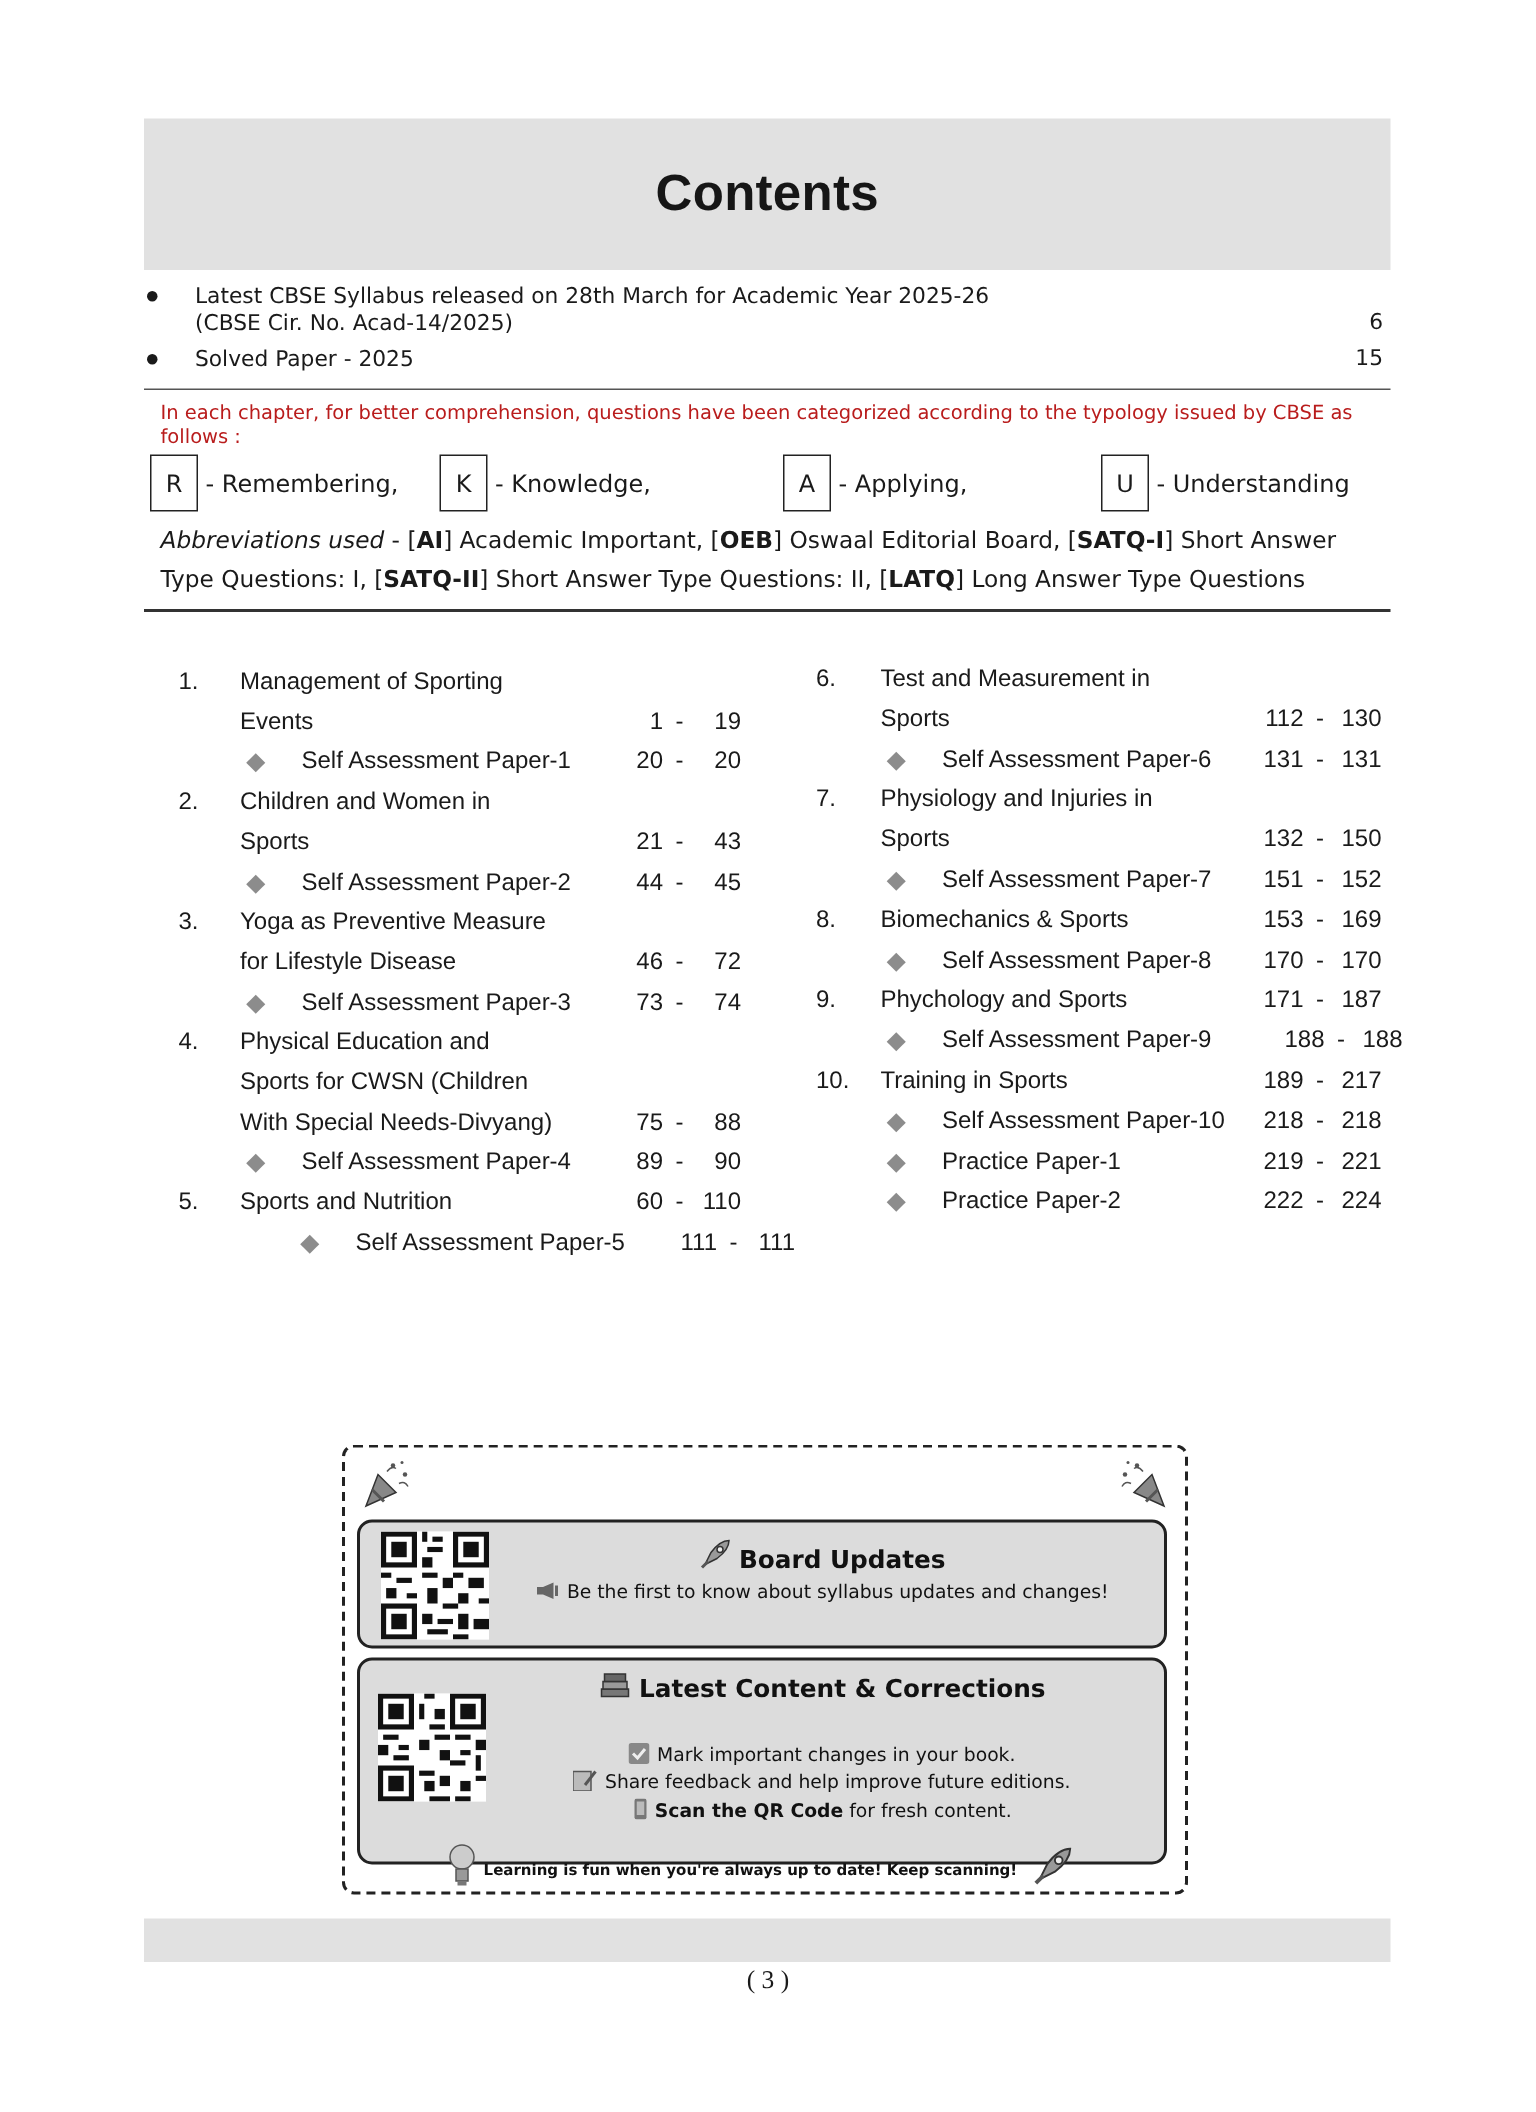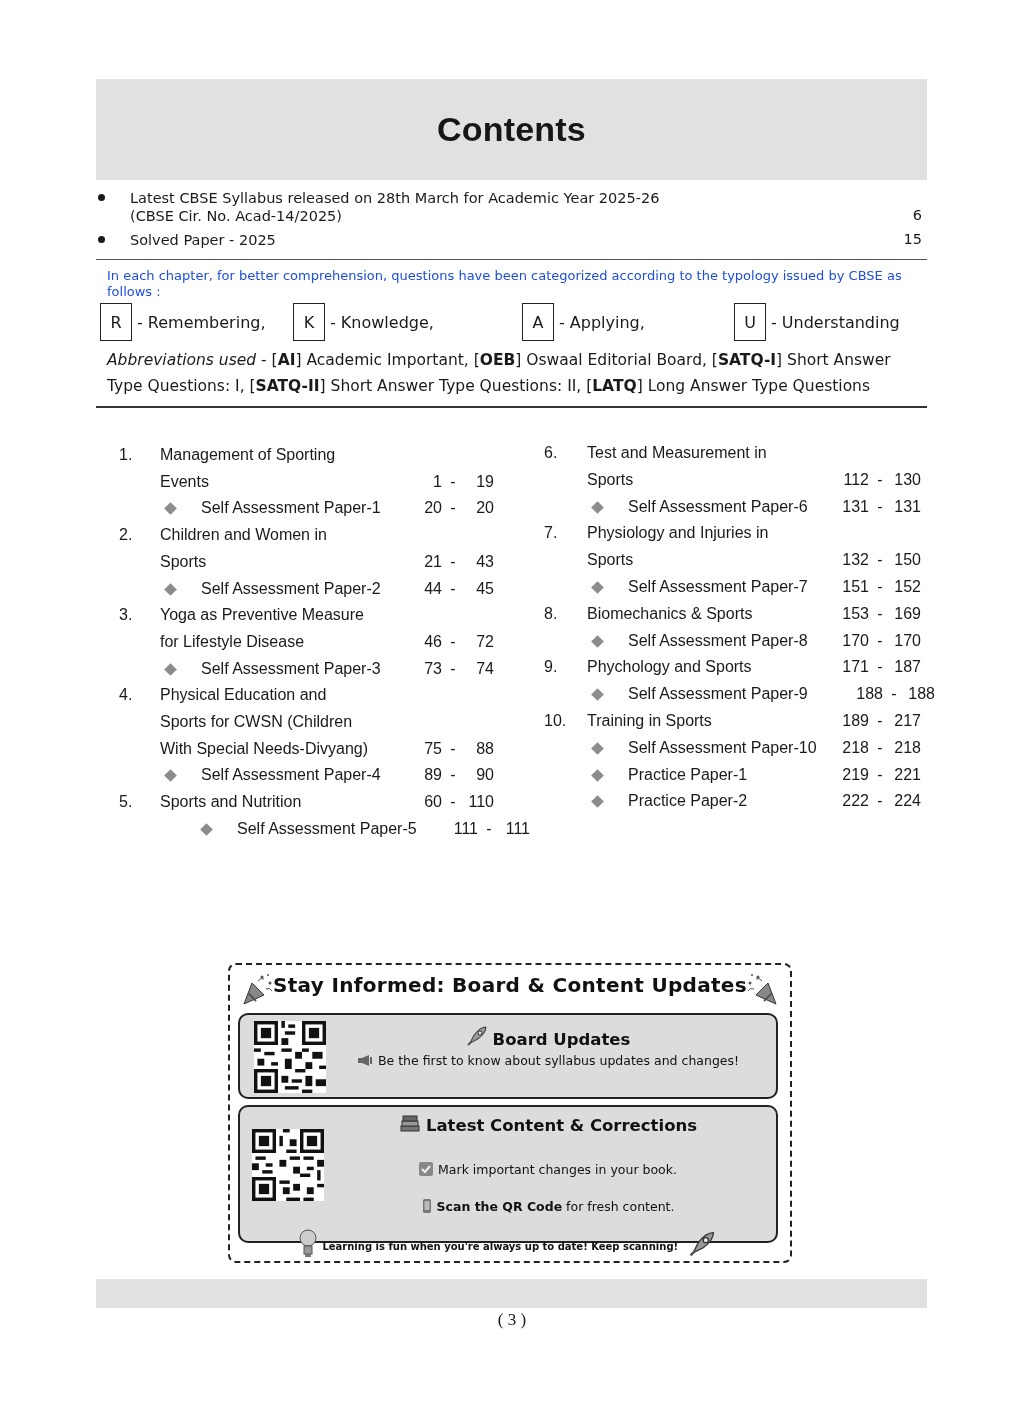--- a/index.html
+++ b/index.html
@@ -10,21 +10,21 @@
     .title-band h1 { margin: 0; font-family: "Liberation Sans", sans-serif; font-weight: 700; font-size: 34px; color: #161616; letter-spacing: 0.2px; }
 
     .bullet-row { left: 96px; width: 826px; font-size: 14.5px; font-family: "DejaVu Sans", sans-serif; color: #1a1a1a; }
     .bullet-dot { position: absolute; left: 2px; width: 7px; height: 7px; border-radius: 50%; background: #1a1a1a; }
     .bullet-text { position: absolute; left: 34px; line-height: 18px; }
     .bullet-page { position: absolute; right: 0; }
 
     .rule { left: 96px; width: 831px; height: 1px; background: #555; }
     .rule.thick { height: 2px; background: #333; }
 
-    .typology-intro { left: 107px; top: 268px; width: 815px; font-size: 13px; line-height: 16px; font-family: "DejaVu Sans", sans-serif; color: #1d4ed8; }
+    .typology-intro { left: 107px; top: 268px; width: 815px; font-size: 13px; line-height: 16px; font-family: "DejaVu Sans", sans-serif; color: #b91c1c; }
     .typo-item { top: 303px; height: 38px; display: flex; align-items: center; font-size: 16px; font-family: "DejaVu Sans", sans-serif; }
     .typo-box { width: 32px; height: 38px; border: 1px solid #222; box-sizing: border-box; display: flex; align-items: center; justify-content: center; font-size: 16px; margin-right: 5px; }
 
     .abbrev { left: 107px; top: 347px; width: 820px; font-size: 15.5px; line-height: 26px; font-family: "DejaVu Sans", sans-serif; color: #1a1a1a; }
     .abbrev b { font-weight: 700; }
     .abbrev i { font-style: italic; }
 
     .toc-col { font-family: "Liberation Sans", sans-serif; font-size: 16px; color: #1a1a1a; }
     .toc-line { position: absolute; height: 26px; line-height: 26px; }
     .toc-num { position: absolute; }
@@ -280,21 +280,20 @@
 <div class="abs updates-box">
   <svg class="party-icon" style="left:10px;" viewBox="0 0 36 36">
     <polygon points="4,33 12,12 24,24" fill="#888" stroke="#333" stroke-width="1"></polygon>
     <line x1="8" y1="22" x2="16" y2="30" stroke="#555" stroke-width="2"></line>
     <circle cx="22" cy="6" r="1.5" fill="#555"></circle>
       <circle cx="30" cy="12" r="1.5" fill="#555"></circle>
       <circle cx="28" cy="4" r="1" fill="#555"></circle>
     <path d="M18 10 q3 -4 6 -2" stroke="#555" fill="none"></path>
       <path d="M26 18 q4 -2 6 2" stroke="#555" fill="none"></path>
   </svg>
-  <div class="updates-title">Stay Informed: Board &amp; Content Updates</div>
   <svg class="party-icon" style="right:10px;" viewBox="0 0 36 36">
     <polygon points="32,33 24,12 12,24" fill="#888" stroke="#333" stroke-width="1"></polygon>
     <line x1="28" y1="22" x2="20" y2="30" stroke="#555" stroke-width="2"></line>
     <circle cx="14" cy="6" r="1.5" fill="#555"></circle>
       <circle cx="6" cy="12" r="1.5" fill="#555"></circle>
       <circle cx="8" cy="4" r="1" fill="#555"></circle>
     <path d="M18 10 q-3 -4 -6 -2" stroke="#555" fill="none"></path>
       <path d="M10 18 q-4 -2 -6 2" stroke="#555" fill="none"></path>
   </svg>
 
@@ -394,20 +393,26 @@
           <rect x="3" y="6" width="16" height="5" fill="#999" stroke="#333"></rect>
           <rect x="4" y="1" width="14" height="5" fill="#666" stroke="#333"></rect>
         </svg><span>Latest Content &amp; Corrections</span>
     </div>
     <div class="panel-line" style="top:55px;">
       <svg class="ico" width="14" height="14" viewBox="0 0 14 14">
           <rect x="0" y="0" width="14" height="14" rx="2" fill="#888"></rect>
           <path d="M3 7 L6 10 L11 4" stroke="#eee" stroke-width="2" fill="none"></path>
         </svg><span>Mark important changes in your book.</span>
     </div>
+    <div class="panel-line" style="top:73px;">
+      <svg class="ico" width="16" height="14" viewBox="0 0 16 14">
+          <rect x="0" y="1" width="12" height="13" fill="#bbb" stroke="#555"></rect>
+          <path d="M8 10 L15 1" stroke="#555" stroke-width="2"></path>
+        </svg><span>Share feedback and help improve future editions.</span>
+    </div>
     <div class="panel-line" style="top:92px;">
       <svg class="ico" width="10" height="14" viewBox="0 0 10 14">
           <rect x="1" y="0" width="8" height="14" rx="1.5" fill="#777"></rect>
           <rect x="2.5" y="2" width="5" height="9" fill="#bbb"></rect>
         </svg><b>Scan the QR Code</b><span> for fresh content.</span>
     </div>
   </div>
 
   <div class="footer-line">
     <svg class="ico" width="18" height="30" viewBox="0 0 18 30" style="vertical-align:-9px;">

